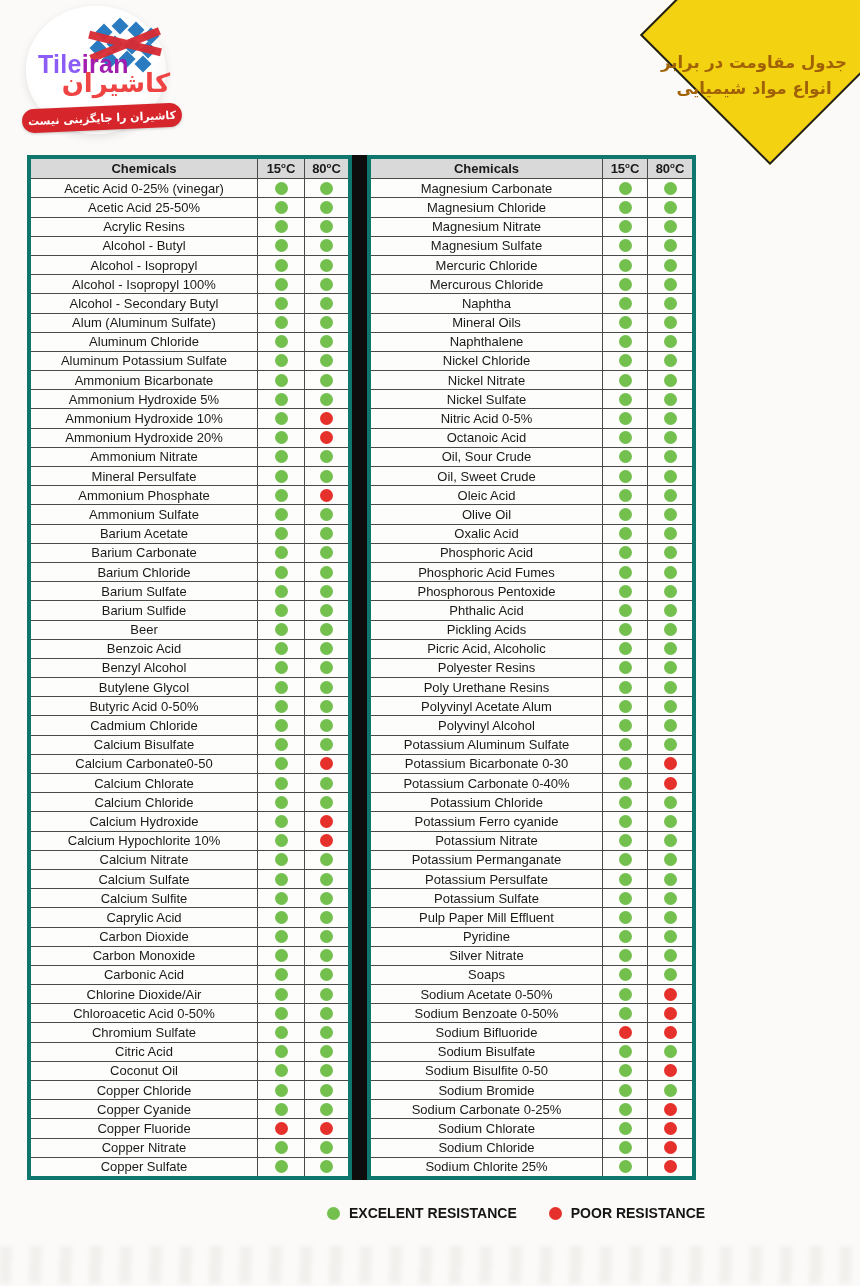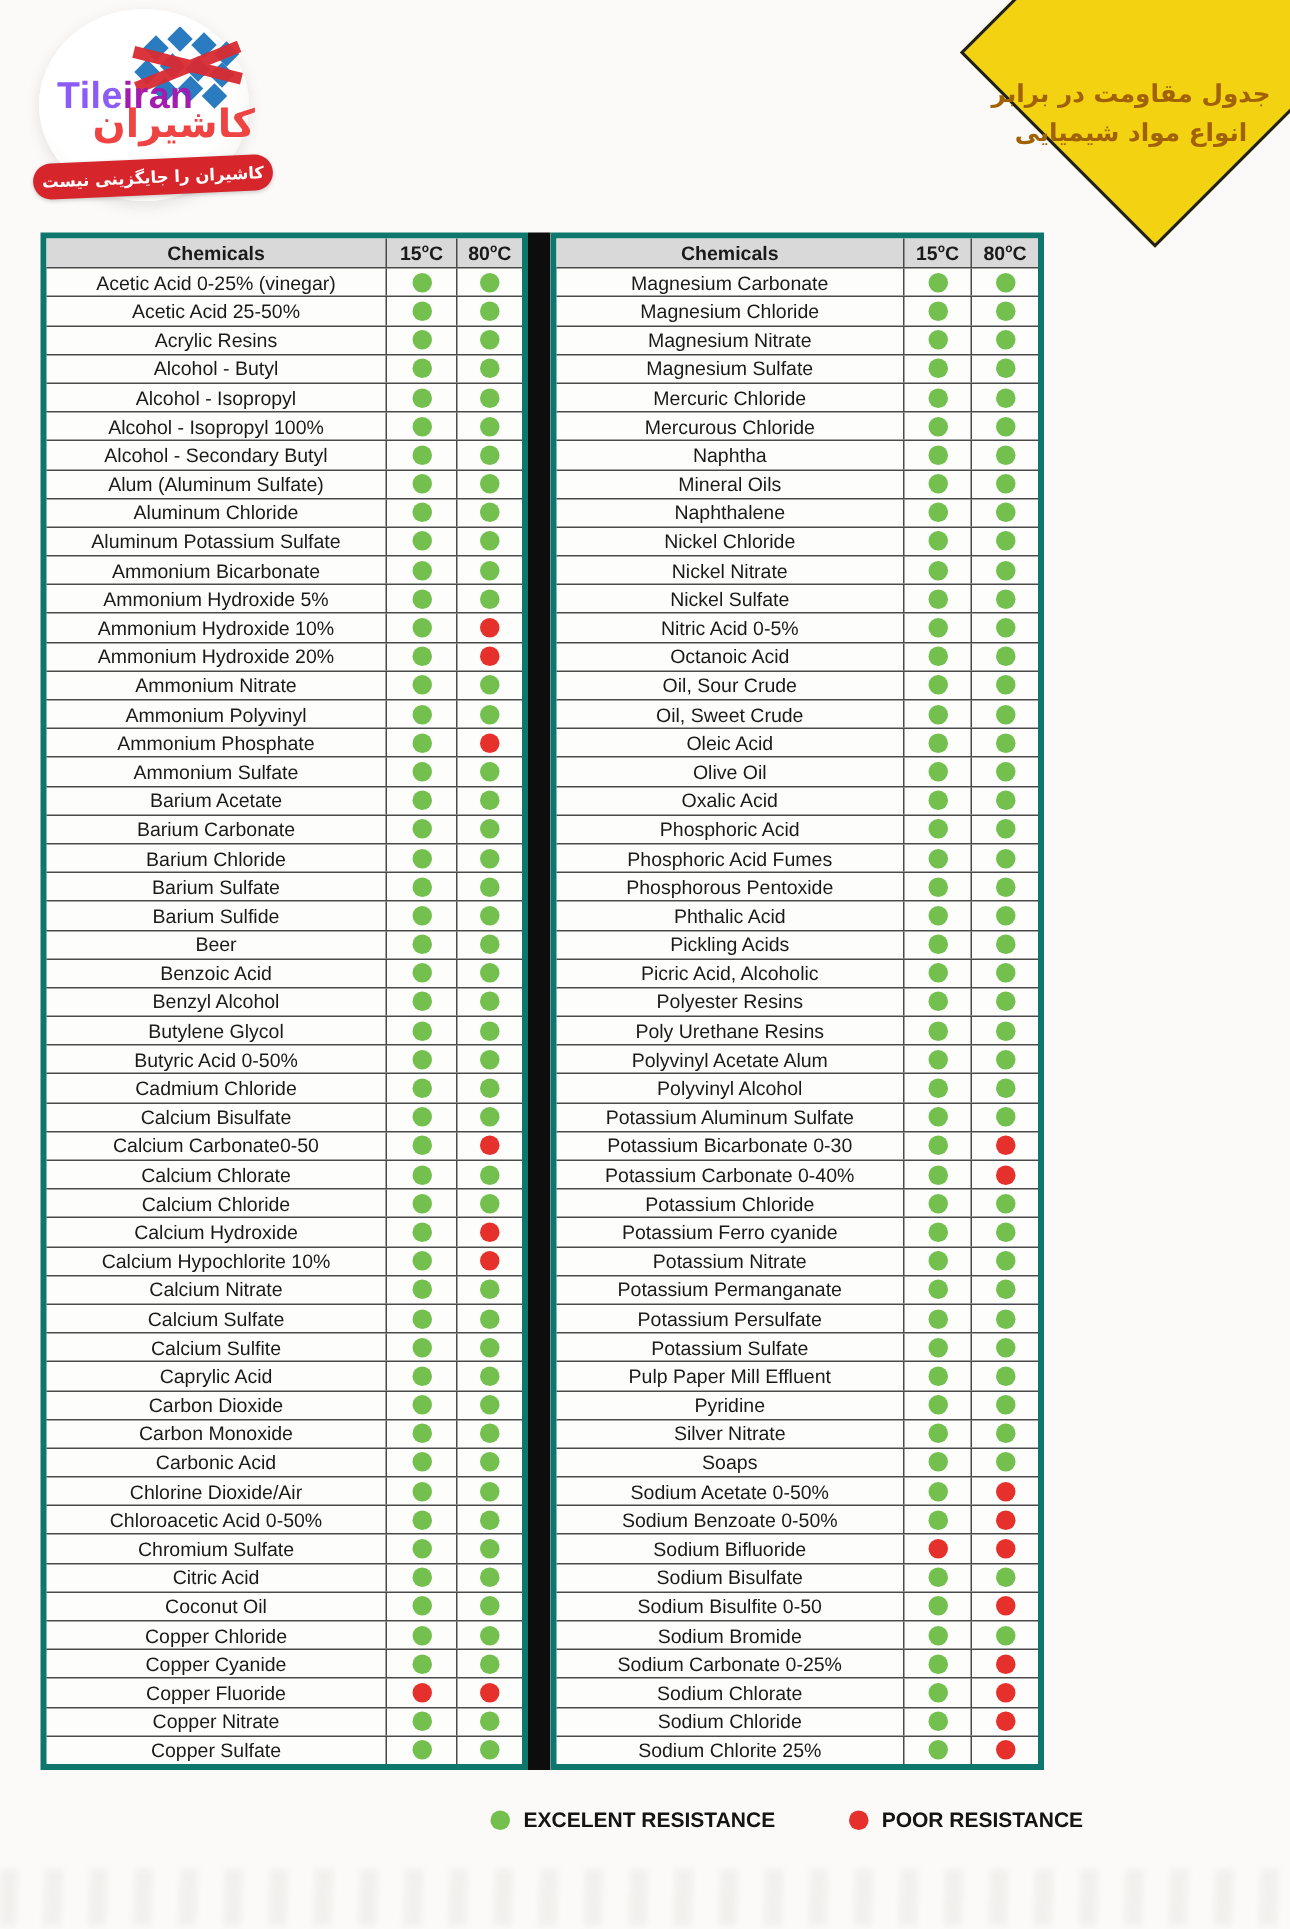--- a/index.html
+++ b/index.html
@@ -37,21 +37,21 @@
   .cell:first-child { border-left:none; }
   .left-t .name { width:226px; } .left-t .t { width:47px; } .left-t .t:last-child { width:44px; }
   .right-t .name { width:231px; } .right-t .t { width:45px; }
   .divider-bar { width:15px; background:#0d0d0d; }
   .dot { width:13px; height:13px; border-radius:50%; display:inline-block; }
   .dot.green { background:#74c04f; }
   .dot.red { background:#e6302b; }
   sup.deg { font-size:8px; vertical-align:super; line-height:0; }
 
   
-  .legend { position:absolute; left:327px; top:1205px; display:flex; gap:49px; align-items:center; }
+  .legend { position:absolute; left:327px; top:1205px; display:flex; gap:32px; align-items:center; }
   .legend-item { display:flex; align-items:center; gap:9px; font-size:14px; font-weight:600; color:#141414; }
 
   
   .paper-noise { position:absolute; left:0; top:1246px; width:860px; height:38px; opacity:0.5;
                  background:repeating-linear-gradient(92deg, rgba(175,172,165,0.25) 0 12px, rgba(255,255,255,0) 12px 30px);
                  filter:blur(2px); }
 </style>
 </head>
 <body>
 
@@ -231,21 +231,21 @@
         <div class="trow">
           <div class="cell name">Ammonium Nitrate</div>
           <div class="cell t">
             <span class="dot green"></span>
           </div>
           <div class="cell t">
             <span class="dot green"></span>
           </div>
         </div>
         <div class="trow">
-          <div class="cell name">Ammonium Polyvinyl</div>
+          <div class="cell name">Mineral Persulfate</div>
           <div class="cell t">
             <span class="dot green"></span>
           </div>
           <div class="cell t">
             <span class="dot green"></span>
           </div>
         </div>
         <div class="trow">
           <div class="cell name">Ammonium Phosphate</div>
           <div class="cell t">

